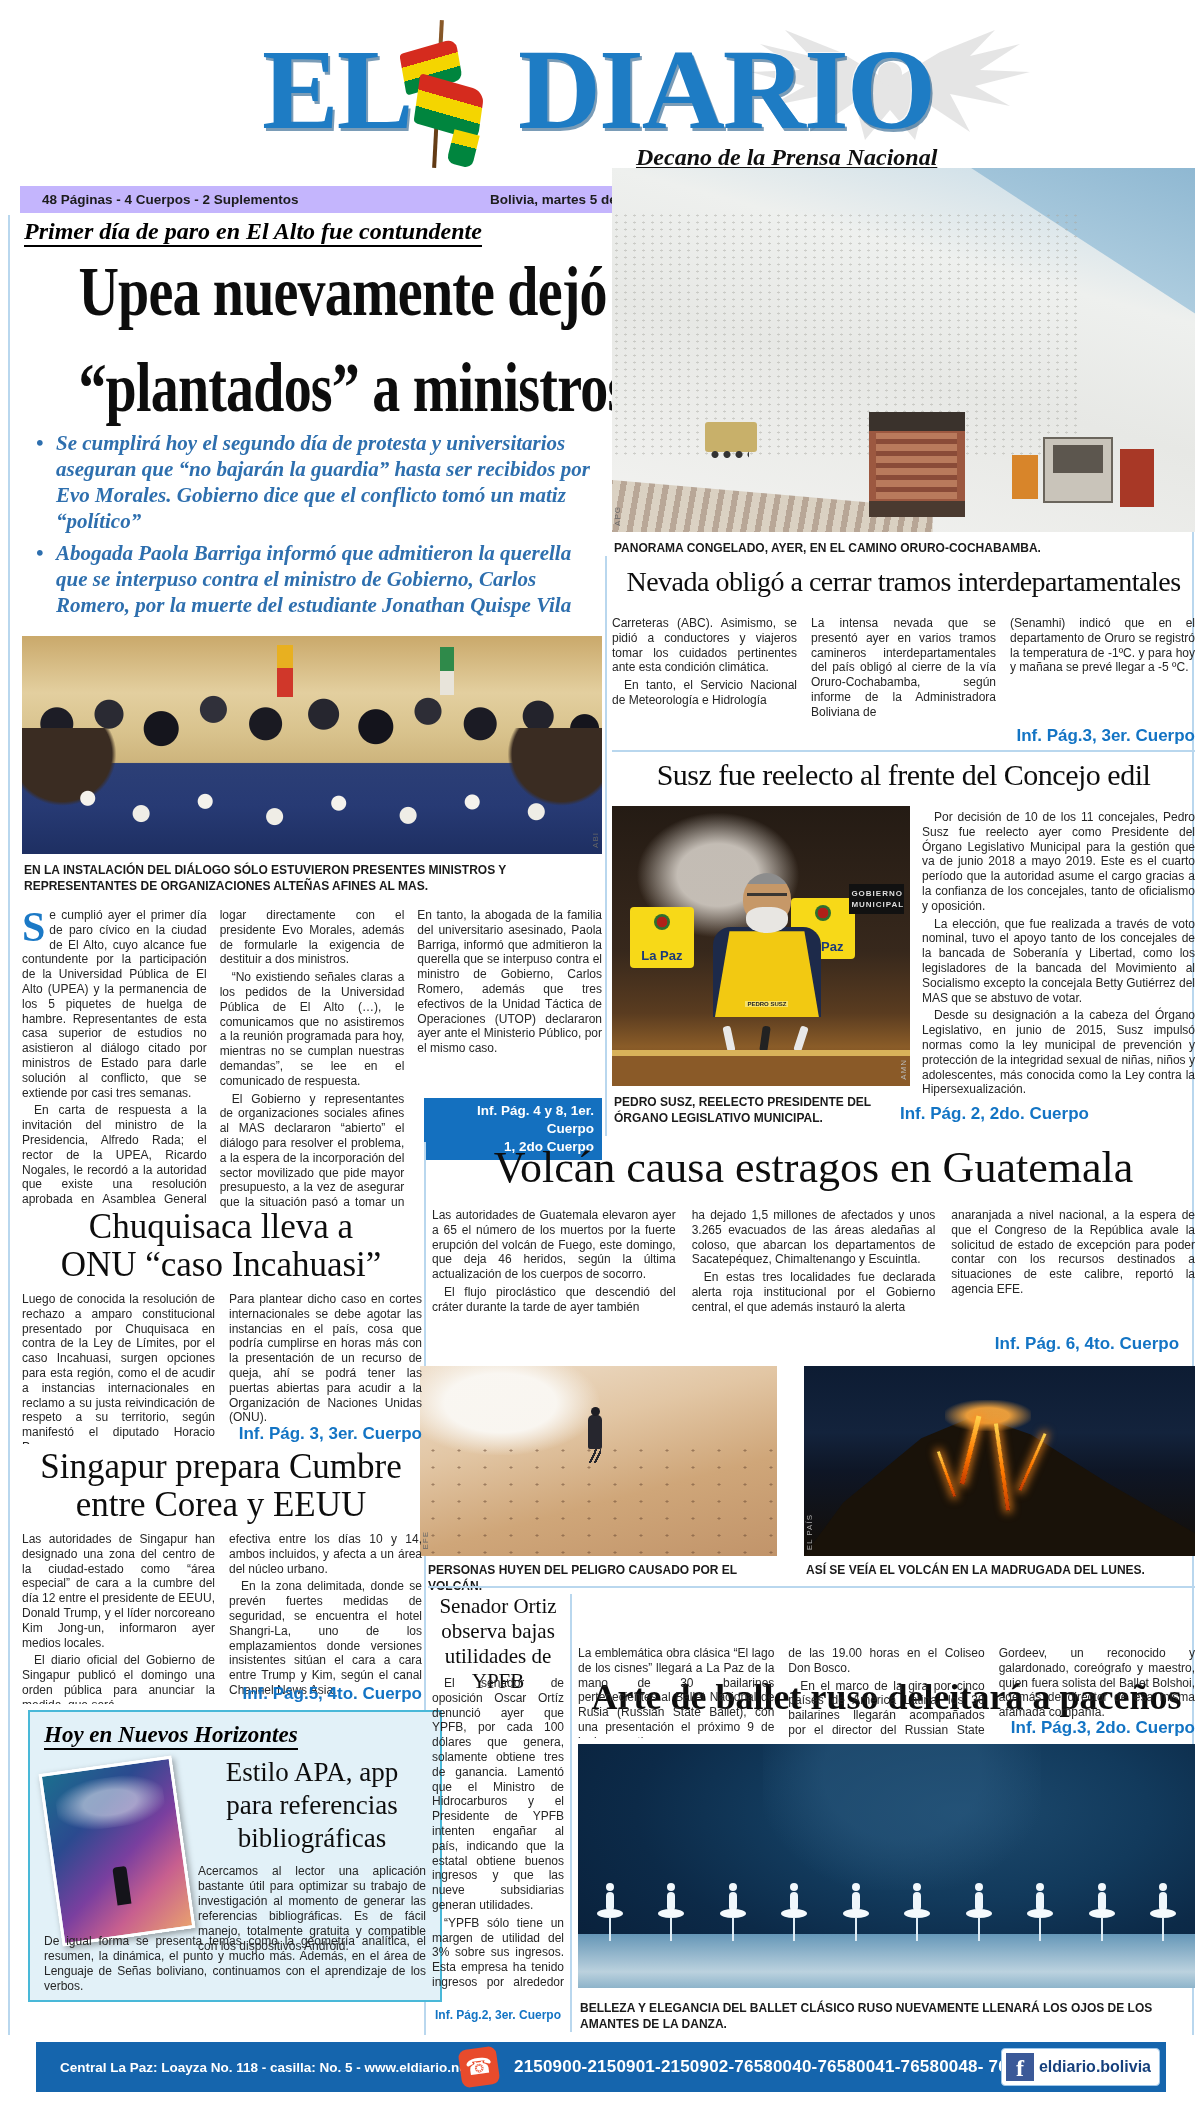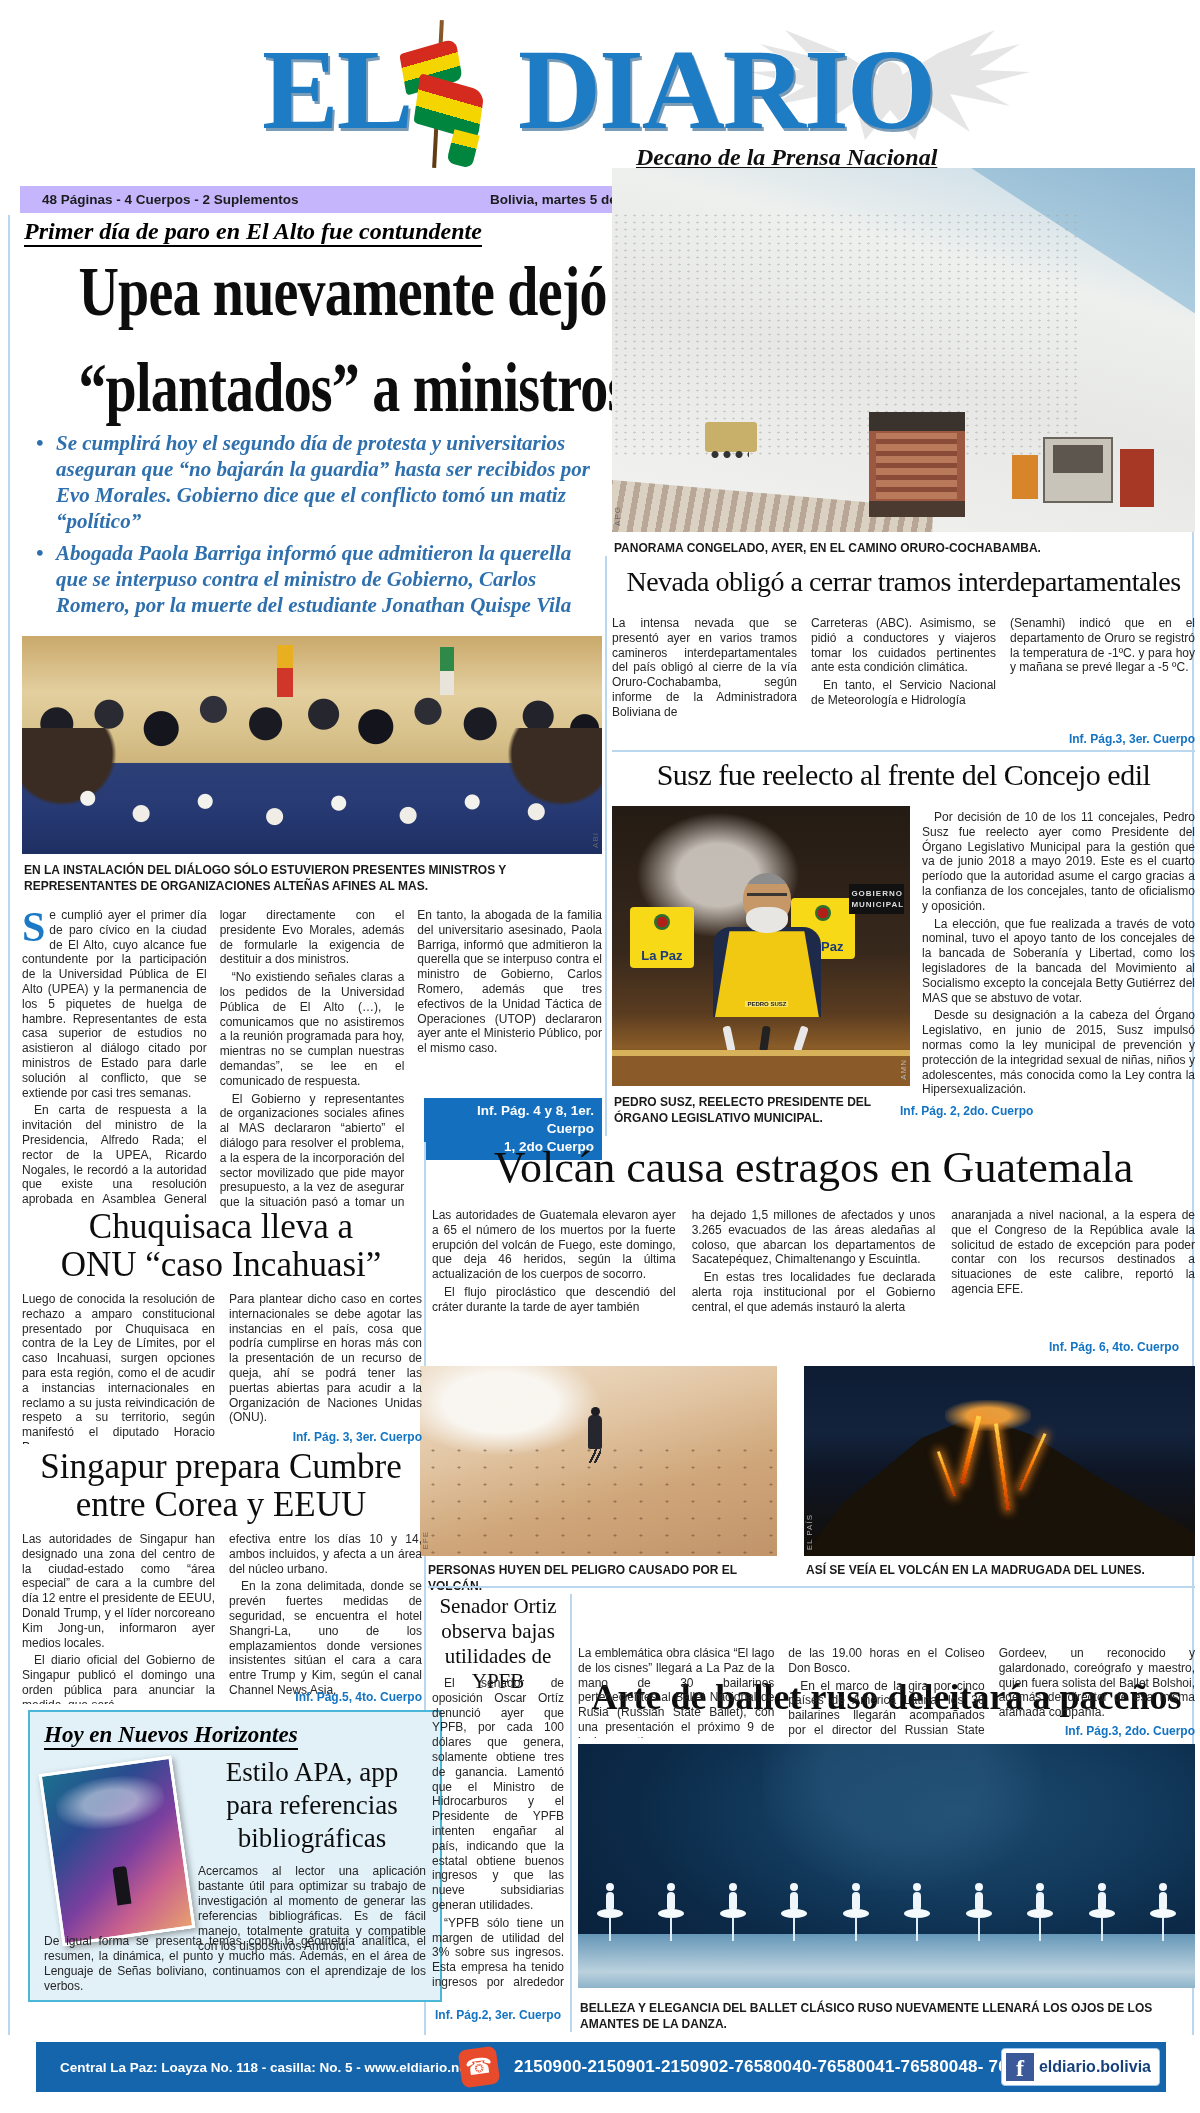--- a/index.html
+++ b/index.html
@@ -31,21 +31,21 @@
   .bullet-item::before{content:"•";position:absolute;left:0;top:0;}
   .photo{overflow:hidden;position:absolute;}
   .caption{font-size:12px;line-height:16px;font-weight:bold;color:#1a1a1a;}
   .credit-v{position:absolute;writing-mode:vertical-rl;transform:rotate(180deg);
     font-size:8px;color:#666;letter-spacing:1px;}
   .body-text p{margin:0 0 3px 0;font-size:12px;line-height:14.8px;text-align:justify;
     color:#262626;text-indent:12px;}
   .body-text p.noindent{text-indent:0;}
   .cols{display:flex;}
   .cols > div{flex:1;}
-  .inf{color:#1374c4;font-weight:bold;font-size:12px;}
+  .inf{color:#1374c4;font-weight:bold;font-size:17px;}
   .dc{float:left;font-family:"Liberation Serif",serif;font-weight:bold;font-size:42px;
     line-height:.82;color:#1b79c6;padding:2px 4px 0 0;}
   .bluebox{background:#1470bf;color:#fff;font-weight:bold;font-size:13.5px;
     line-height:18px;text-align:right;padding:4px 8px;}
   .hline{background:#b9d7ee;height:2px;}
   .vline{background:#b9d7ee;width:2px;}
   
   .ph-snow{background:linear-gradient(195deg,#a9c8da 0%,#cfe0e9 9%,#eef0ee 30%,#e7e8e5 55%,#f3f3f1 100%);}
   .ph-snow .sky{position:absolute;top:0;right:0;width:48%;height:40%;
     background:linear-gradient(200deg,#8fb8d2,#c3dbe8);clip-path:polygon(20% 0,100% 0,100% 100%);}
@@ -269,25 +269,25 @@
     <div class="truck t-main"></div>
     <div class="truck t-orange"></div>
     <div class="truck t-r1"></div>
     <div class="truck t-r2"></div>
     <span class="credit-v" style="left:1px;bottom:6px;">APG</span>
   </div>
   <div class="abs caption" style="left:614px;top:540px;width:526px;">PANORAMA CONGELADO, AYER, EN EL CAMINO ORURO-COCHABAMBA.</div>
   <div class="abs headline" style="left:612px;top:566px;width:583px;font-size:28px;letter-spacing:-0.5px;">Nevada obligó a cerrar tramos interdepartamentales</div>
   <div class="abs body-text cols" style="left:612px;top:616px;width:583px;height:132px;overflow:hidden;gap:14px;">
     <div>
-        <p class="noindent">La intensa nevada que se presentó ayer en varios tramos camineros interdepartamentales del país obligó al cierre de la vía Oruro-Cochabamba, según informe de la Administradora Boliviana de</p>
-      </div>
-    <div>
         <p class="noindent">Carreteras (ABC). Asimismo, se pidió a conductores y viajeros tomar los cuidados pertinentes ante esta condición climática.</p>
         <p>En tanto, el Servicio Nacional de Meteorología e Hidrología</p>
+      </div>
+    <div>
+        <p class="noindent">La intensa nevada que se presentó ayer en varios tramos camineros interdepartamentales del país obligó al cierre de la vía Oruro-Cochabamba, según informe de la Administradora Boliviana de</p>
       </div>
     <div style="position:relative;">
       <p class="noindent">(Senamhi) indicó que en el departamento de Oruro se registró la temperatura de -1ºC. y para hoy y mañana se prevé llegar a -5 ºC.</p>
       <div class="inf" style="position:absolute;bottom:2px;right:0;">Inf. Pág.3, 3er. Cuerpo</div>
     </div>
   </div>
   <div class="abs hline" style="left:612px;top:750px;width:583px;"></div>
 
   <div class="abs headline" style="left:612px;top:758px;width:583px;font-size:30px;letter-spacing:-0.5px;">Susz fue reelecto al frente del Concejo edil</div>
   <div class="photo ph-susz" style="left:612px;top:806px;width:298px;height:280px;">

